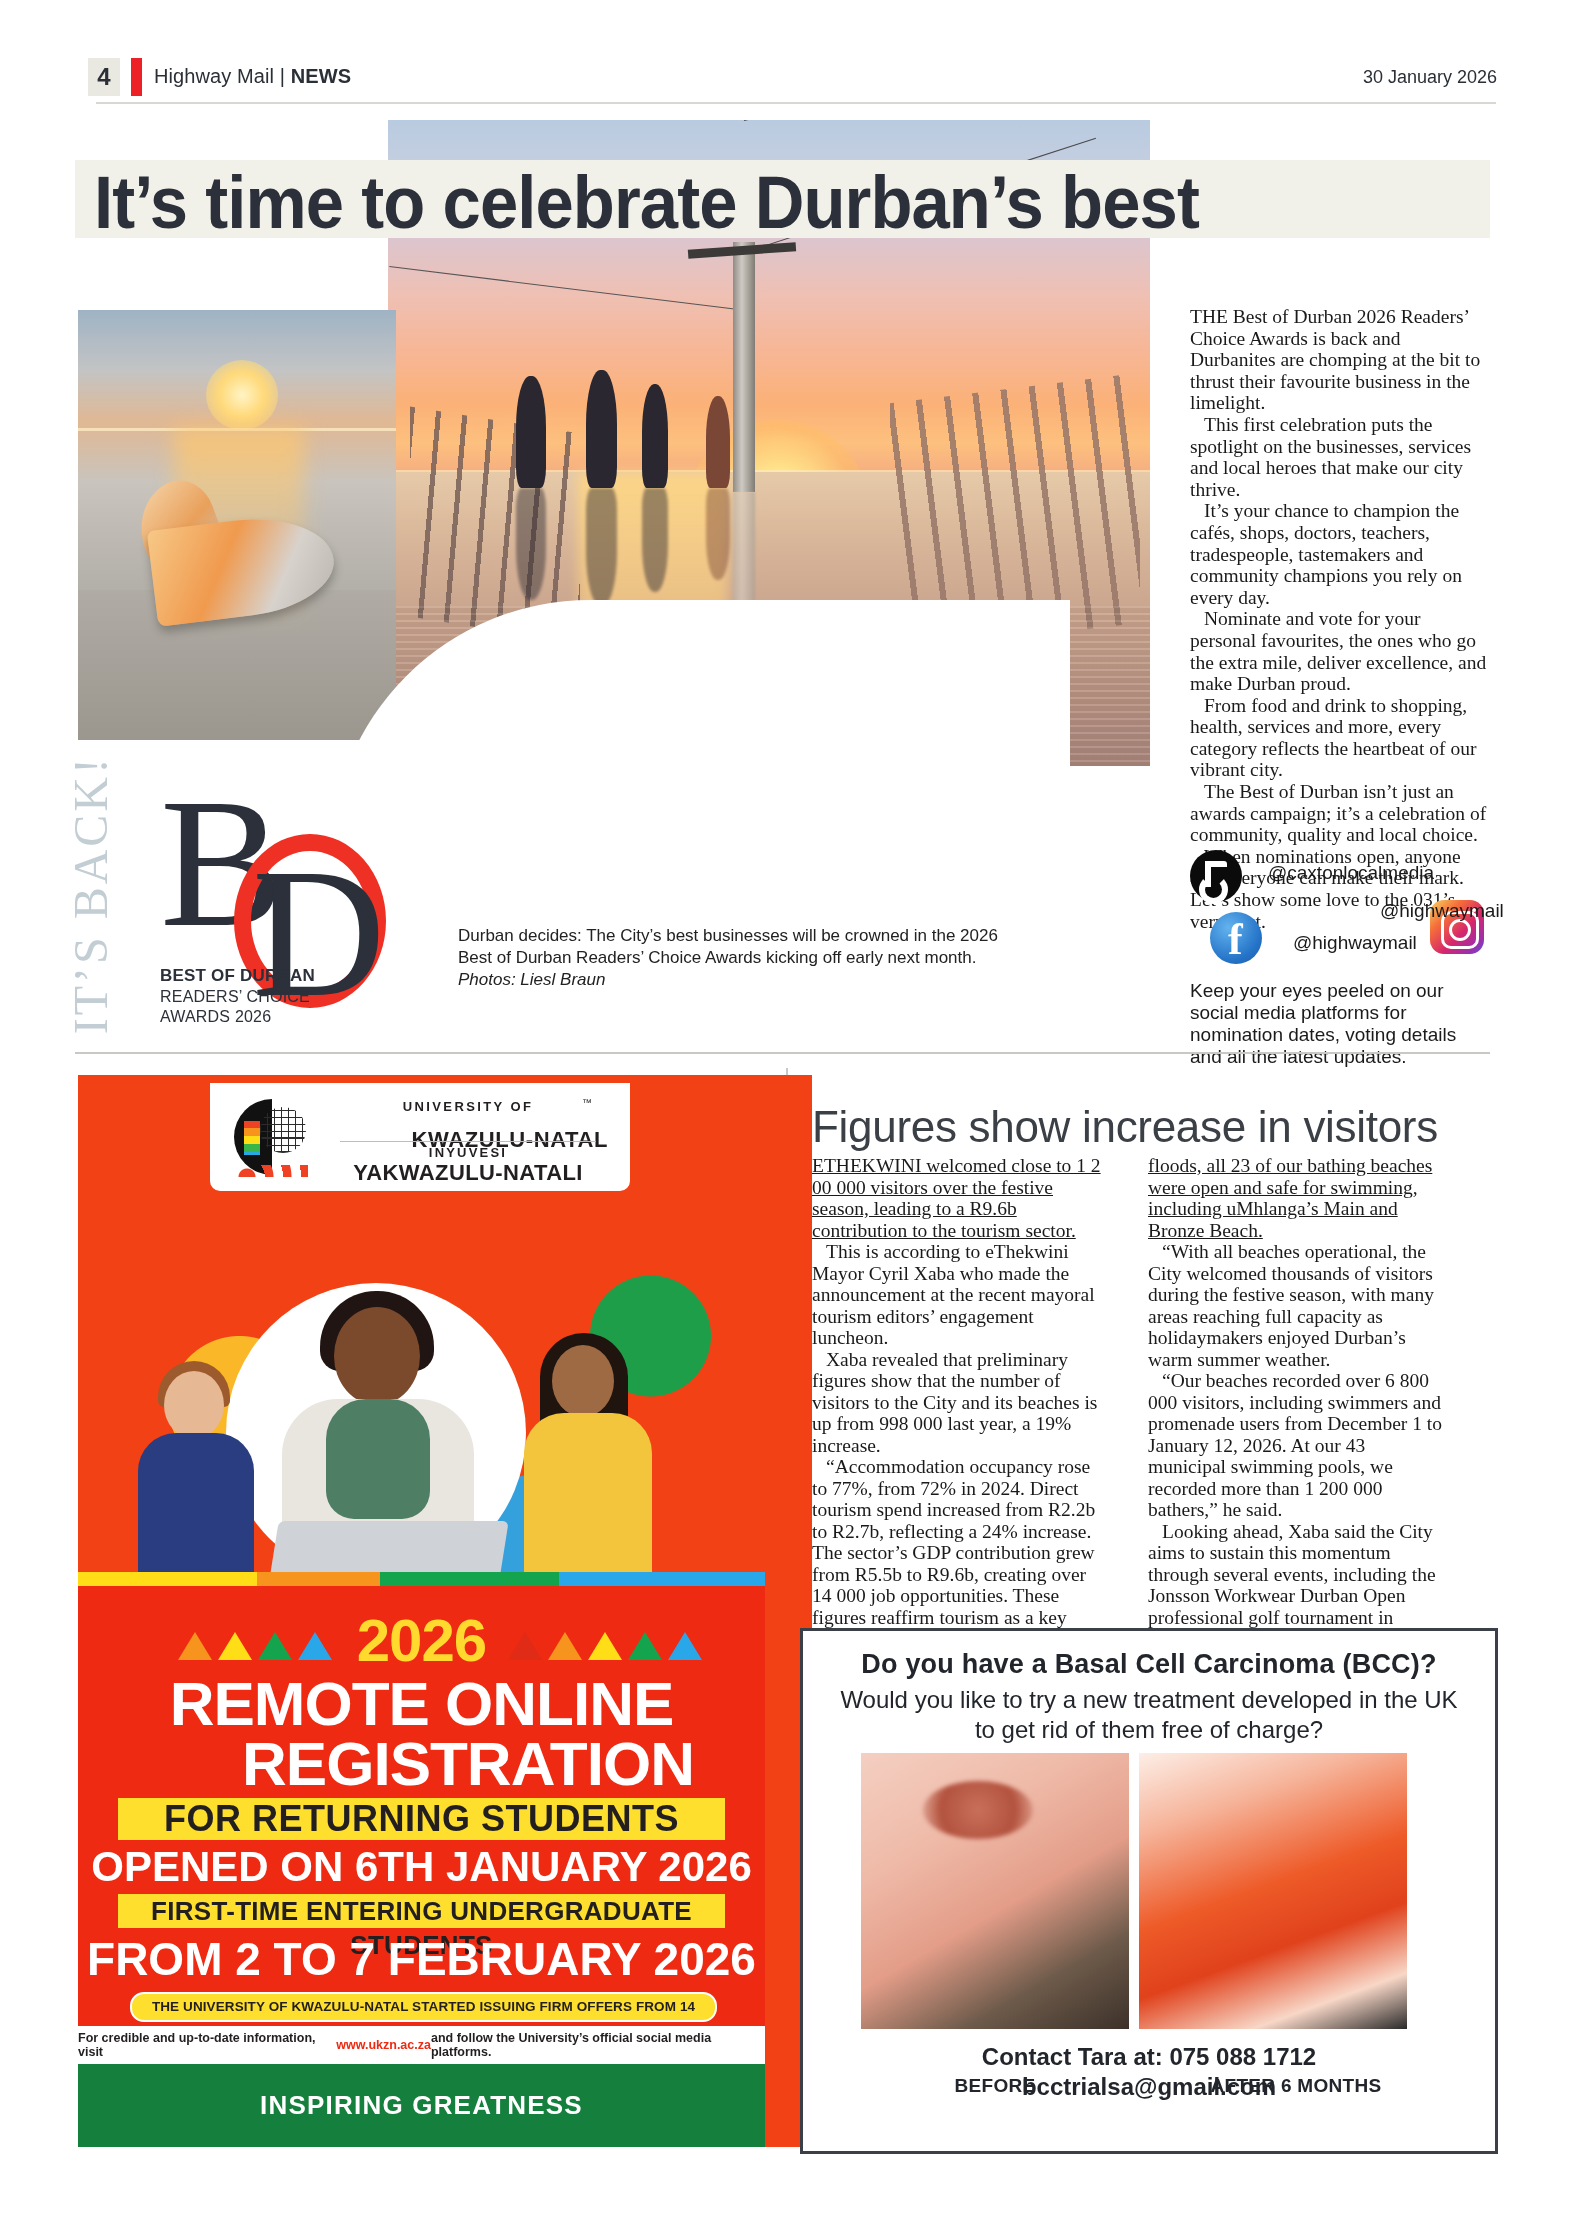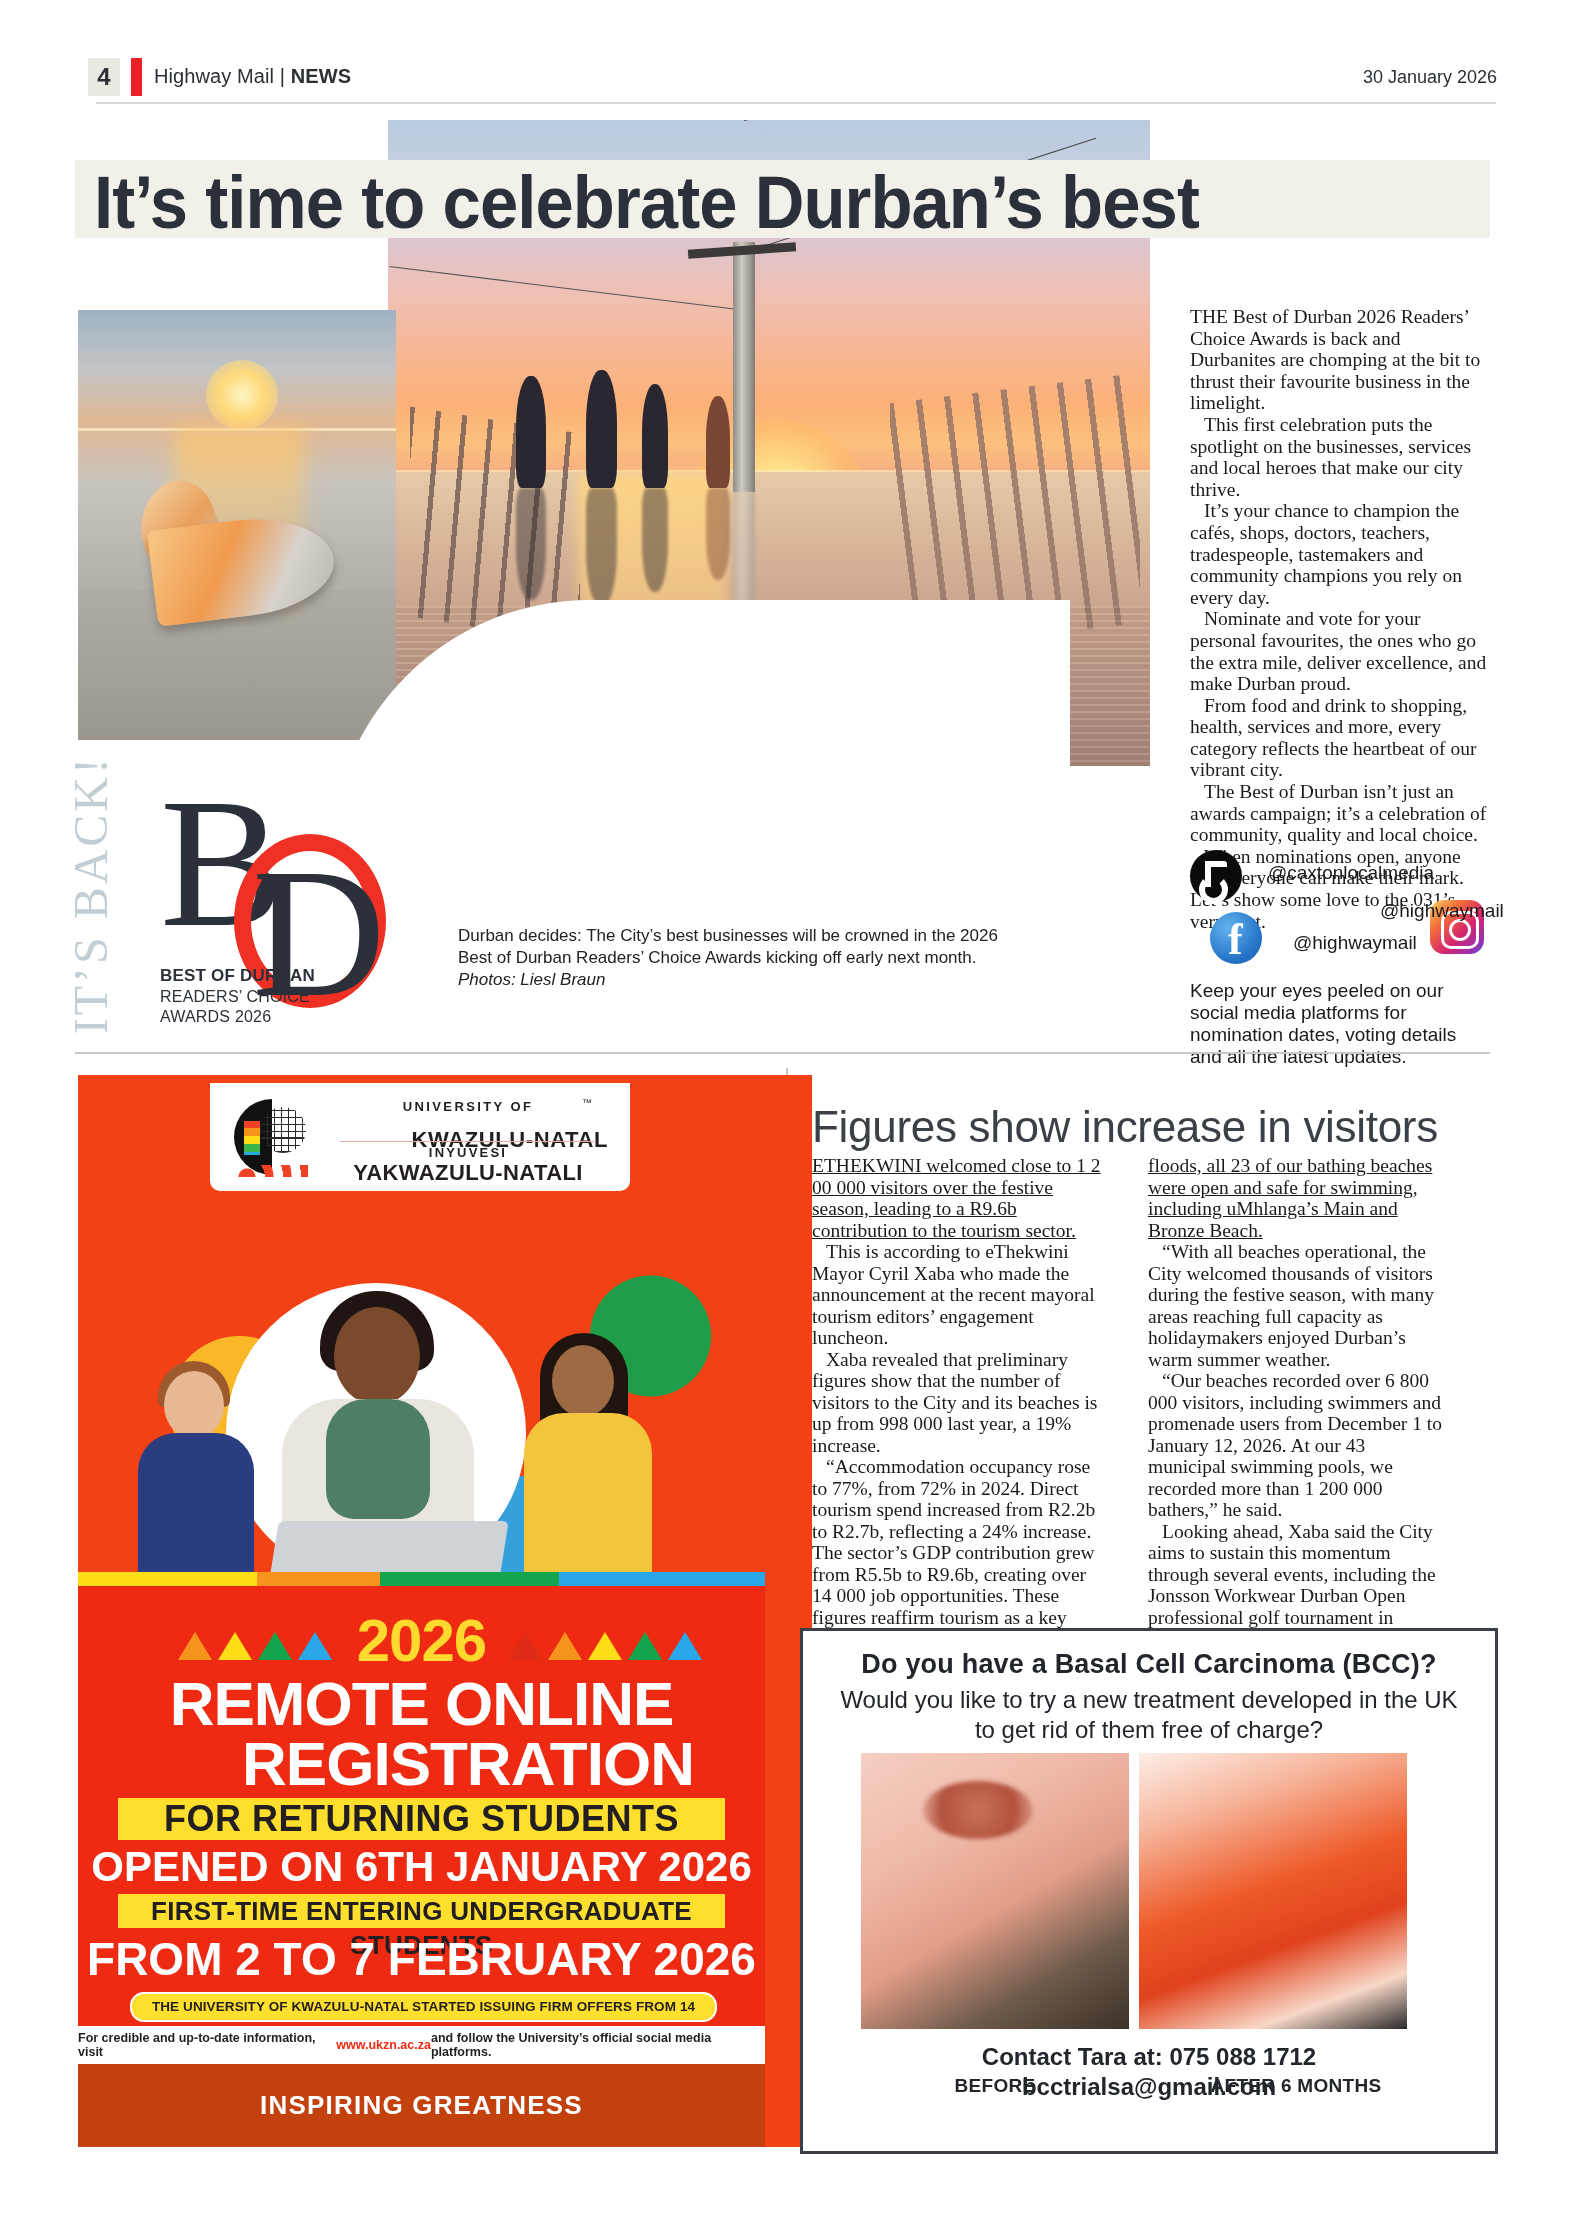--- a/index.html
+++ b/index.html
@@ -194,21 +194,21 @@
   .rw1{position:absolute;left:0;top:258px;width:687px;text-align:center;color:#fff;font-weight:700;font-size:42px;
       line-height:46px;font-family:"Liberation Sans Narrow","Liberation Sans",sans-serif;}
   .ry2{top:308px;height:34px;font-size:26px;line-height:34px;letter-spacing:.3px;}
   .rw2{position:absolute;left:0;top:348px;width:687px;text-align:center;color:#fff;font-weight:700;font-size:46px;
       line-height:50px;font-family:"Liberation Sans Narrow","Liberation Sans",sans-serif;}
   .pill{position:absolute;left:52px;top:406px;width:583px;height:26px;background:#ffdf2e;border:2px solid #fff;border-radius:14px;
       text-align:center;font-size:13.5px;line-height:26px;font-weight:700;color:#231f20;letter-spacing:.1px;}
   .adfoot{position:absolute;left:0;top:951px;width:687px;height:38px;background:#fff;
       display:flex;align-items:center;justify-content:center;font-size:12.5px;font-weight:700;color:#231f20;}
   .adfoot a{color:#ee2a12;text-decoration:none;}
-  .adfoot2{position:absolute;left:0;top:989px;width:687px;height:83px;background:#c2410c;
+  .adfoot2{position:absolute;left:0;top:989px;width:687px;height:83px;background:#15803d;
       display:flex;align-items:center;justify-content:center;color:#fff;font-size:26px;letter-spacing:1.2px;font-weight:600;}
 
   
   .fig-h{position:absolute;left:812px;top:1074px;width:690px;font-size:44px;color:#3b3f46;font-weight:400;
       font-family:"Liberation Sans Narrow","Liberation Sans",sans-serif;letter-spacing:-.3px;margin-top:28px;}
   .fcolL{position:absolute;left:812px;top:1155px;width:292px;}
   .fcolR{position:absolute;left:1148px;top:1155px;width:300px;}
   .fcol{font-family:"Liberation Serif",serif;font-size:19.5px;line-height:21.5px;color:#1a1a1a;}
   .fcol p{margin:0;text-indent:14px;}
   .fcol p.first{text-indent:0;text-decoration:underline;}

